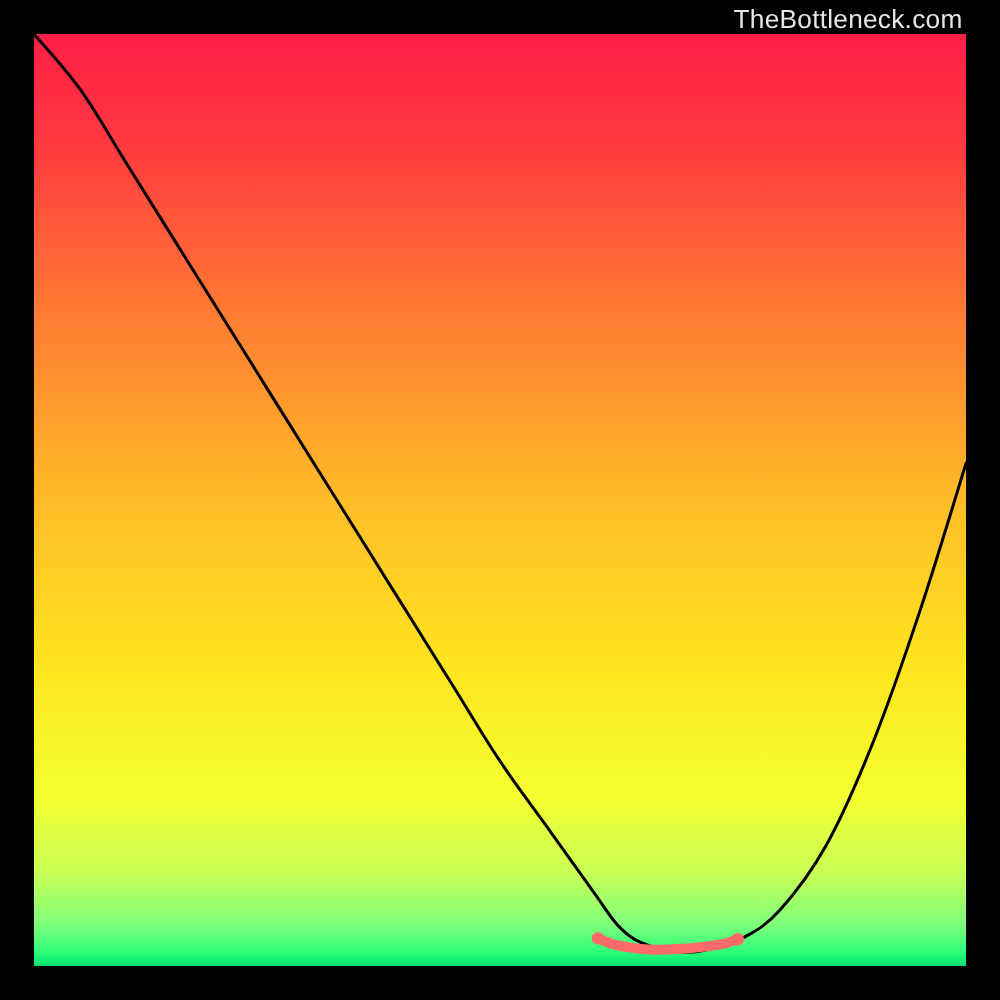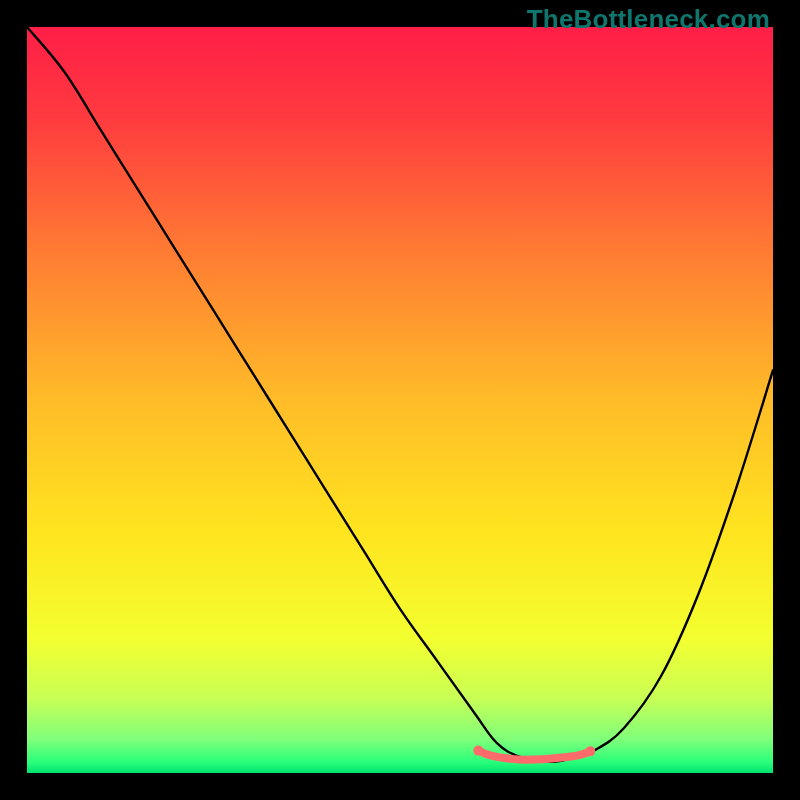--- a/index.html
+++ b/index.html
@@ -32,23 +32,23 @@
   .curve-svg {
     position: absolute;
     inset: 0;
     width: 100%;
     height: 100%;
   }
   .watermark {
     position: absolute;
     top: 4px;
     right: 30px;
-    color: #0f766e;
-    font-size: 26px;
-    font-weight: 700;
+    color: #e5e5e5;
+    font-size: 21px;
+    font-weight: 400;
     letter-spacing: 0.2px;
     user-select: none;
   }
 </style>
 </head>
 <body>
 
 <div class="stage">
 
   <div class="plot-area">

